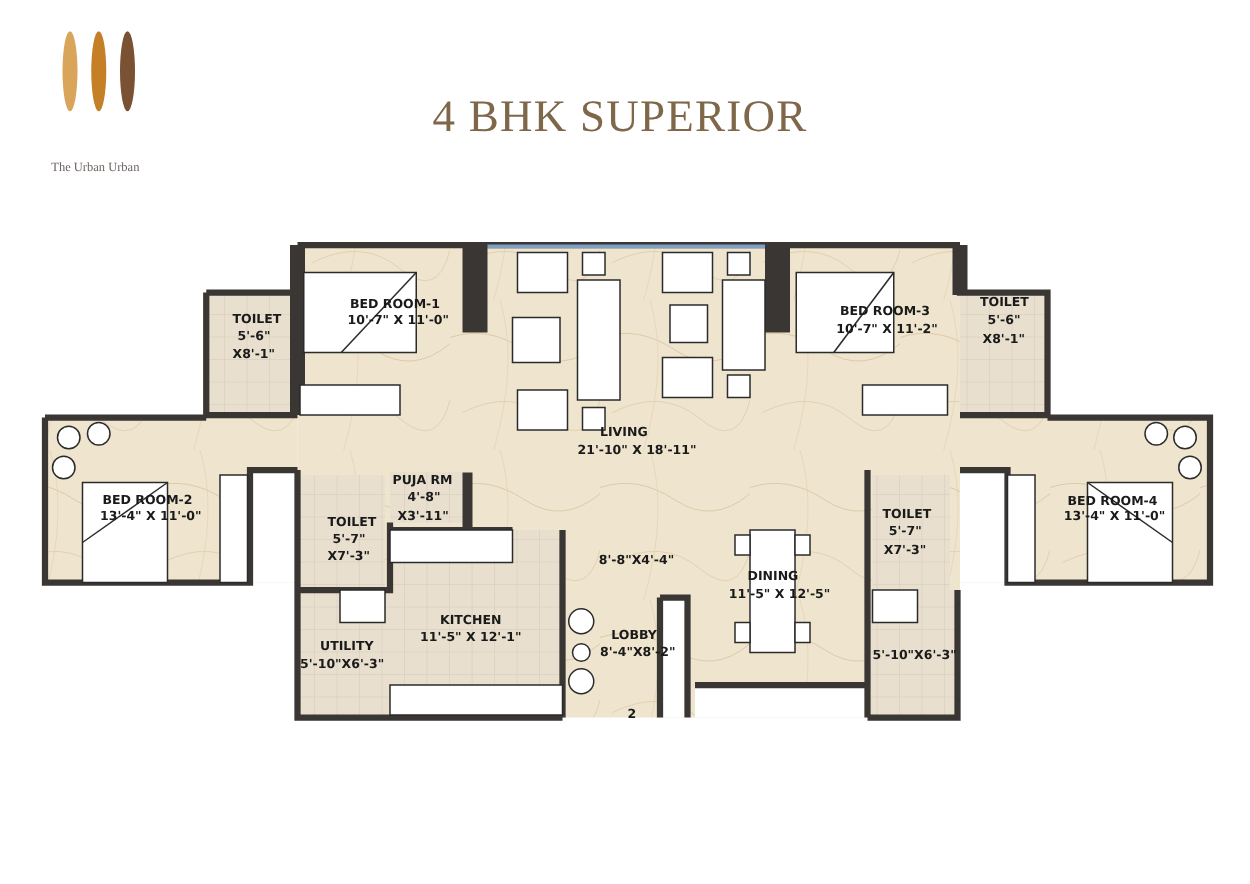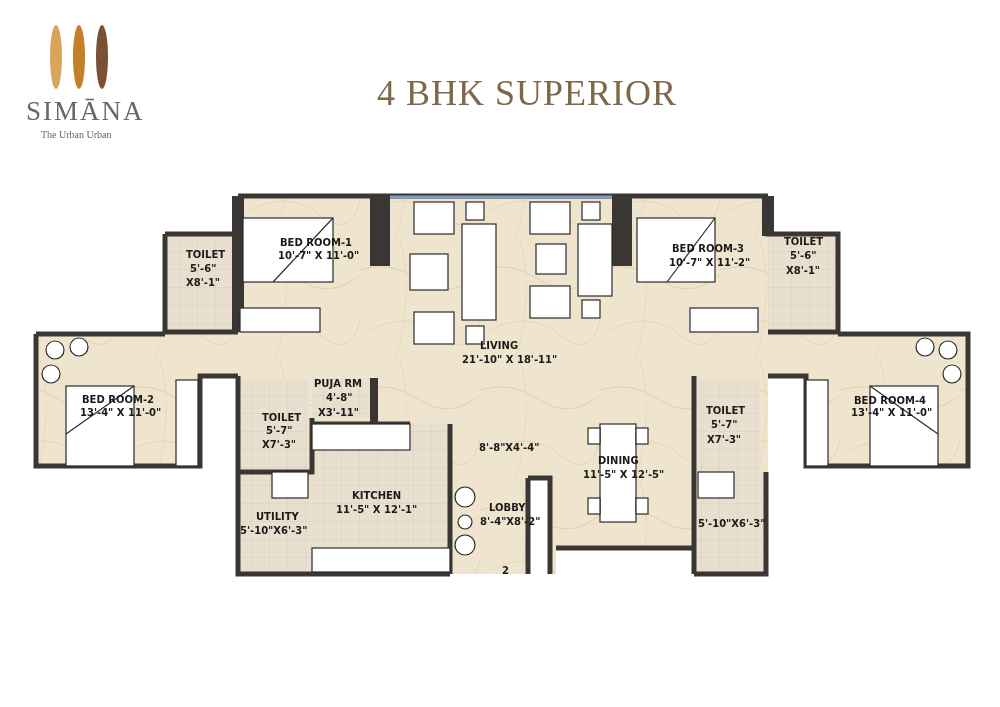--- a/index.html
+++ b/index.html
@@ -1,34 +1,33 @@
 <!DOCTYPE html>
 <html><head>
 <meta charset="utf-8">
 <style>
   html, body { margin:0; padding:0; background:#ffffff; }
   body { width:1000px; height:707px; position:relative; overflow:hidden; font-family:"Liberation Sans", sans-serif; }
   .logo { position:absolute; left:20px; top:22px; width:120px; height:120px; }
   .logo-mark { position:absolute; left:26px; top:2px; }
   .brand-name { position:absolute; left:6px; top:74px; font-family:"Liberation Serif", serif; font-size:27px; letter-spacing:2px; color:#6d6561; }
   .brand-tag { position:absolute; left:21px; top:107px; font-family:"Liberation Serif", serif; font-size:10px; color:#6d6561; }
-  .title { position:absolute; left:346px; top:72px; font-family:"Liberation Serif", serif; font-size:36px; color:#7f6749; letter-spacing:1px;margin-left:31px; }
+  .title { position:absolute; left:346px; top:72px; font-family:"Liberation Serif", serif; font-size:36px; color:#7f6749; letter-spacing:1px; }
   .plan { position:absolute; left:0; top:0; }
   .lbl { font-family:"DejaVu Sans", sans-serif; font-weight:bold; font-size:10px; fill:#1a1a1a; }
 </style>
 </head>
 <body>
 
 <div class="logo">
   <svg class="logo-mark" width="70" height="68" viewBox="0 0 70 68">
     <ellipse cx="10" cy="33" rx="6" ry="32" fill="#d9a55a"></ellipse>
     <ellipse cx="33" cy="33" rx="6" ry="32" fill="#c57f26"></ellipse>
     <ellipse cx="56" cy="33" rx="6" ry="32" fill="#7a5133"></ellipse>
   </svg>
-  <div class="brand-name">SIMĀNA</div>
   <div class="brand-tag">The Urban Urban</div>
 </div>
 
 <div class="title">4 BHK SUPERIOR</div>
 
 <svg class="plan" width="1000" height="707" viewBox="0 0 1000 707">
   <defs>
     <pattern id="tile" width="18" height="18" patternUnits="userSpaceOnUse">
       <rect width="18" height="18" fill="#e8dfcf"></rect>
       <path d="M18 0V18H0" fill="none" stroke="#cfc3ae" stroke-width="0.6"></path>

